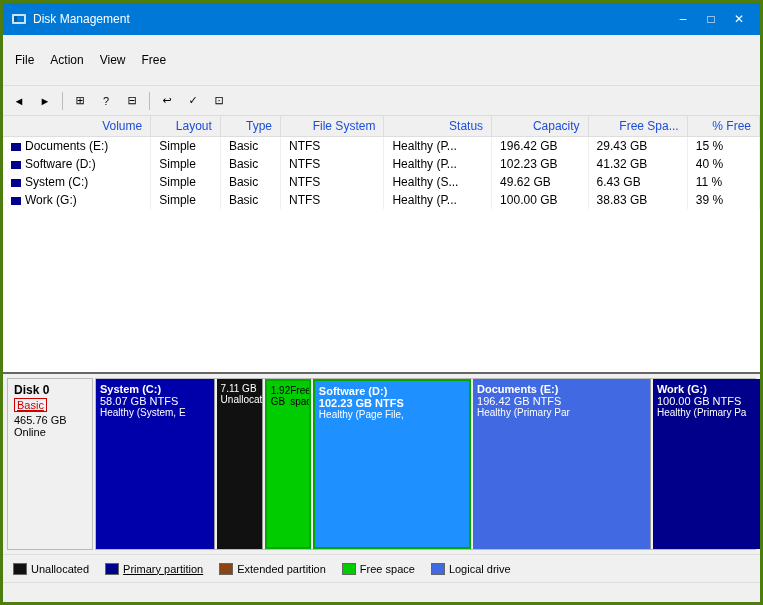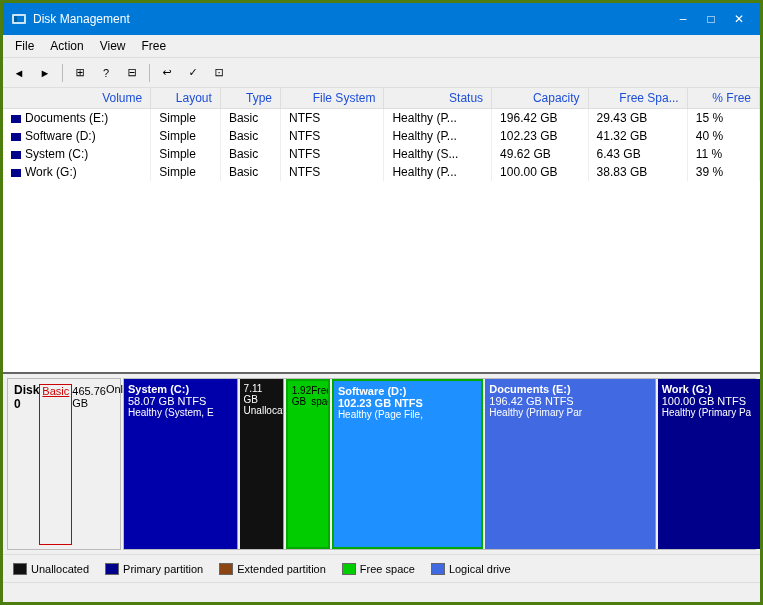--- a/index.html
+++ b/index.html
@@ -50,21 +50,21 @@
       cursor: pointer;
       font-size: 12px;
       display: flex;
       align-items: center;
       justify-content: center;
     }
 
     .menu-bar {
       background: #f0f0f0;
       display: flex;
-      padding: 2px 4px;
+      padding: 16px 4px;
       border-bottom: 1px solid #ddd;
       flex-shrink: 0;
     }
 
     .menu-item {
       padding: 2px 8px;
       cursor: pointer;
       font-size: 12px;
     }
 
@@ -149,27 +149,27 @@
 
     .disk-row {
       display: flex;
       flex: 1;
       padding: 4px;
       gap: 0;
       align-items: stretch;
     }
 
     .disk-label-box {
-      width: 114px;
+      width: 86px;
       flex-shrink: 0;
       background: #f0f0f0;
       border: 1px solid #bbb;
       padding: 4px 6px;
       display: flex;
-      flex-direction: row;
+      flex-direction: column;
       justify-content: flex-start;
       margin-right: 2px;
     }
 
     .disk-label-box .disk-name {
       font-weight: bold;
       font-size: 12px;
     }
 
     .disk-label-box .disk-type {
@@ -365,21 +365,21 @@
             </div>
           </div>
       </div>
     </div>
 
     <div class="legend-bar" id="legend-bar">
     <div style="display: flex; align-items: center; gap: 4px; font-size: 11px;">
           <div style="width: 14px; height: 12px; background: rgb(17, 17, 17); border: 1px solid rgb(102, 102, 102);"></div>
           <span>Unallocated</span>
         </div>
-        <div style="display: flex; align-items: flex-end; gap: 4px; font-size: 11px;">
+        <div style="display: flex; align-items: flex-end; gap: 4px; font-size: 11px; text-decoration: underline;">
           <div style="width: 14px; height: 12px; background: rgb(0, 0, 139); border: 1px solid rgb(102, 102, 102);"></div>
           <span>Primary partition</span>
         </div>
         <div style="display: flex; align-items: center; gap: 4px; font-size: 11px;">
           <div style="width: 14px; height: 12px; background: rgb(139, 69, 19); border: 1px solid rgb(102, 102, 102);"></div>
           <span>Extended partition</span>
         </div>
         <div style="display: flex; align-items: center; gap: 4px; font-size: 11px;">
           <div style="width: 14px; height: 12px; background: rgb(0, 204, 0); border: 1px solid rgb(102, 102, 102);"></div>
           <span>Free space</span>

